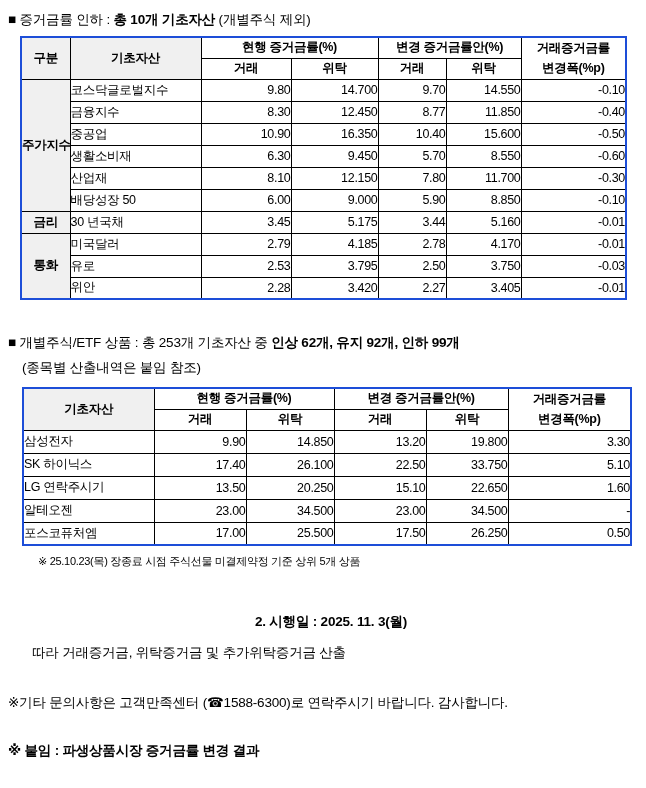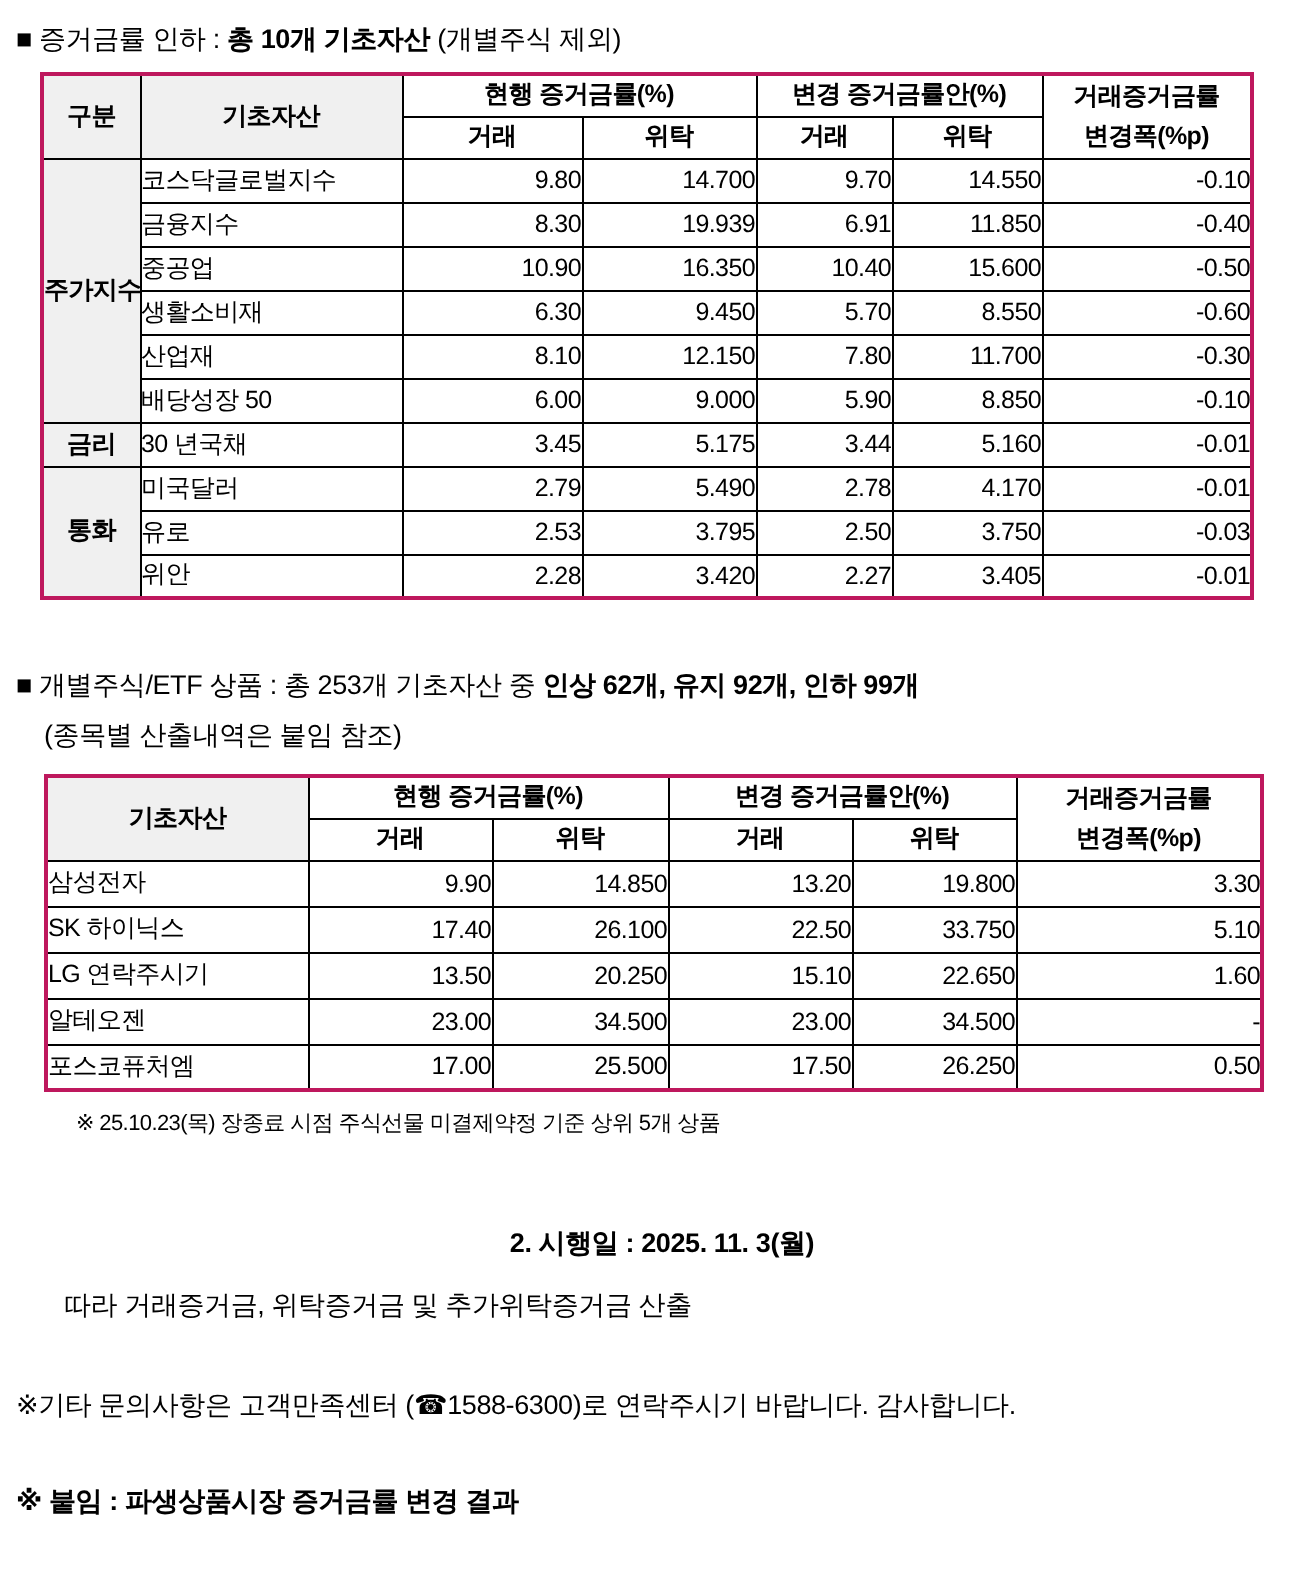--- a/index.html
+++ b/index.html
@@ -13,21 +13,21 @@
     overflow:hidden;
   }
   .sec-title { font-size:13.5px; line-height:19px; margin:2px 0 0 0; letter-spacing:-0.2px; }
   .sec-title b { font-weight:bold; }
   .sec2-line2 { font-size:13.5px; line-height:25px; margin-left:14px; letter-spacing:-0.2px; }
   .sec2 { margin-top:30px; line-height:25px; }
 
   table.t {
     border-collapse:collapse;
     table-layout:fixed;
-    border:2px solid #be185d;
+    border:2px solid #1d4ed8;
     margin-top:7px;
   }
   .t1 { width:605px; margin-left:12px; }
   .t2 { width:608px; margin-left:14px; margin-top:2px; }
   .t th, .t td {
     border:1px solid #000;
     font-size:12.5px;
     padding:0;
     overflow:hidden;
     white-space:nowrap;
@@ -93,22 +93,22 @@
     <td class="name">코스닥글로벌지수</td>
     <td class="num">9.80</td>
     <td class="num">14.700</td>
     <td class="num">9.70</td>
     <td class="num">14.550</td>
     <td class="num">-0.10</td>
   </tr>
   <tr class="drow">
     <td class="name">금융지수</td>
     <td class="num">8.30</td>
-    <td class="num">19.939</td>
-    <td class="num">6.91</td>
+    <td class="num">12.450</td>
+    <td class="num">8.77</td>
     <td class="num">11.850</td>
     <td class="num">-0.40</td>
   </tr>
   <tr class="drow">
     <td class="name">중공업</td>
     <td class="num">10.90</td>
     <td class="num">16.350</td>
     <td class="num">10.40</td>
     <td class="num">15.600</td>
     <td class="num">-0.50</td>
@@ -143,21 +143,21 @@
     <td class="num">3.45</td>
     <td class="num">5.175</td>
     <td class="num">3.44</td>
     <td class="num">5.160</td>
     <td class="num">-0.01</td>
   </tr>
   <tr class="drow">
     <td class="gray gcell" rowspan="3">통화</td>
     <td class="name">미국달러</td>
     <td class="num">2.79</td>
-    <td class="num">5.490</td>
+    <td class="num">4.185</td>
     <td class="num">2.78</td>
     <td class="num">4.170</td>
     <td class="num">-0.01</td>
   </tr>
   <tr class="drow">
     <td class="name">유로</td>
     <td class="num">2.53</td>
     <td class="num">3.795</td>
     <td class="num">2.50</td>
     <td class="num">3.750</td>

